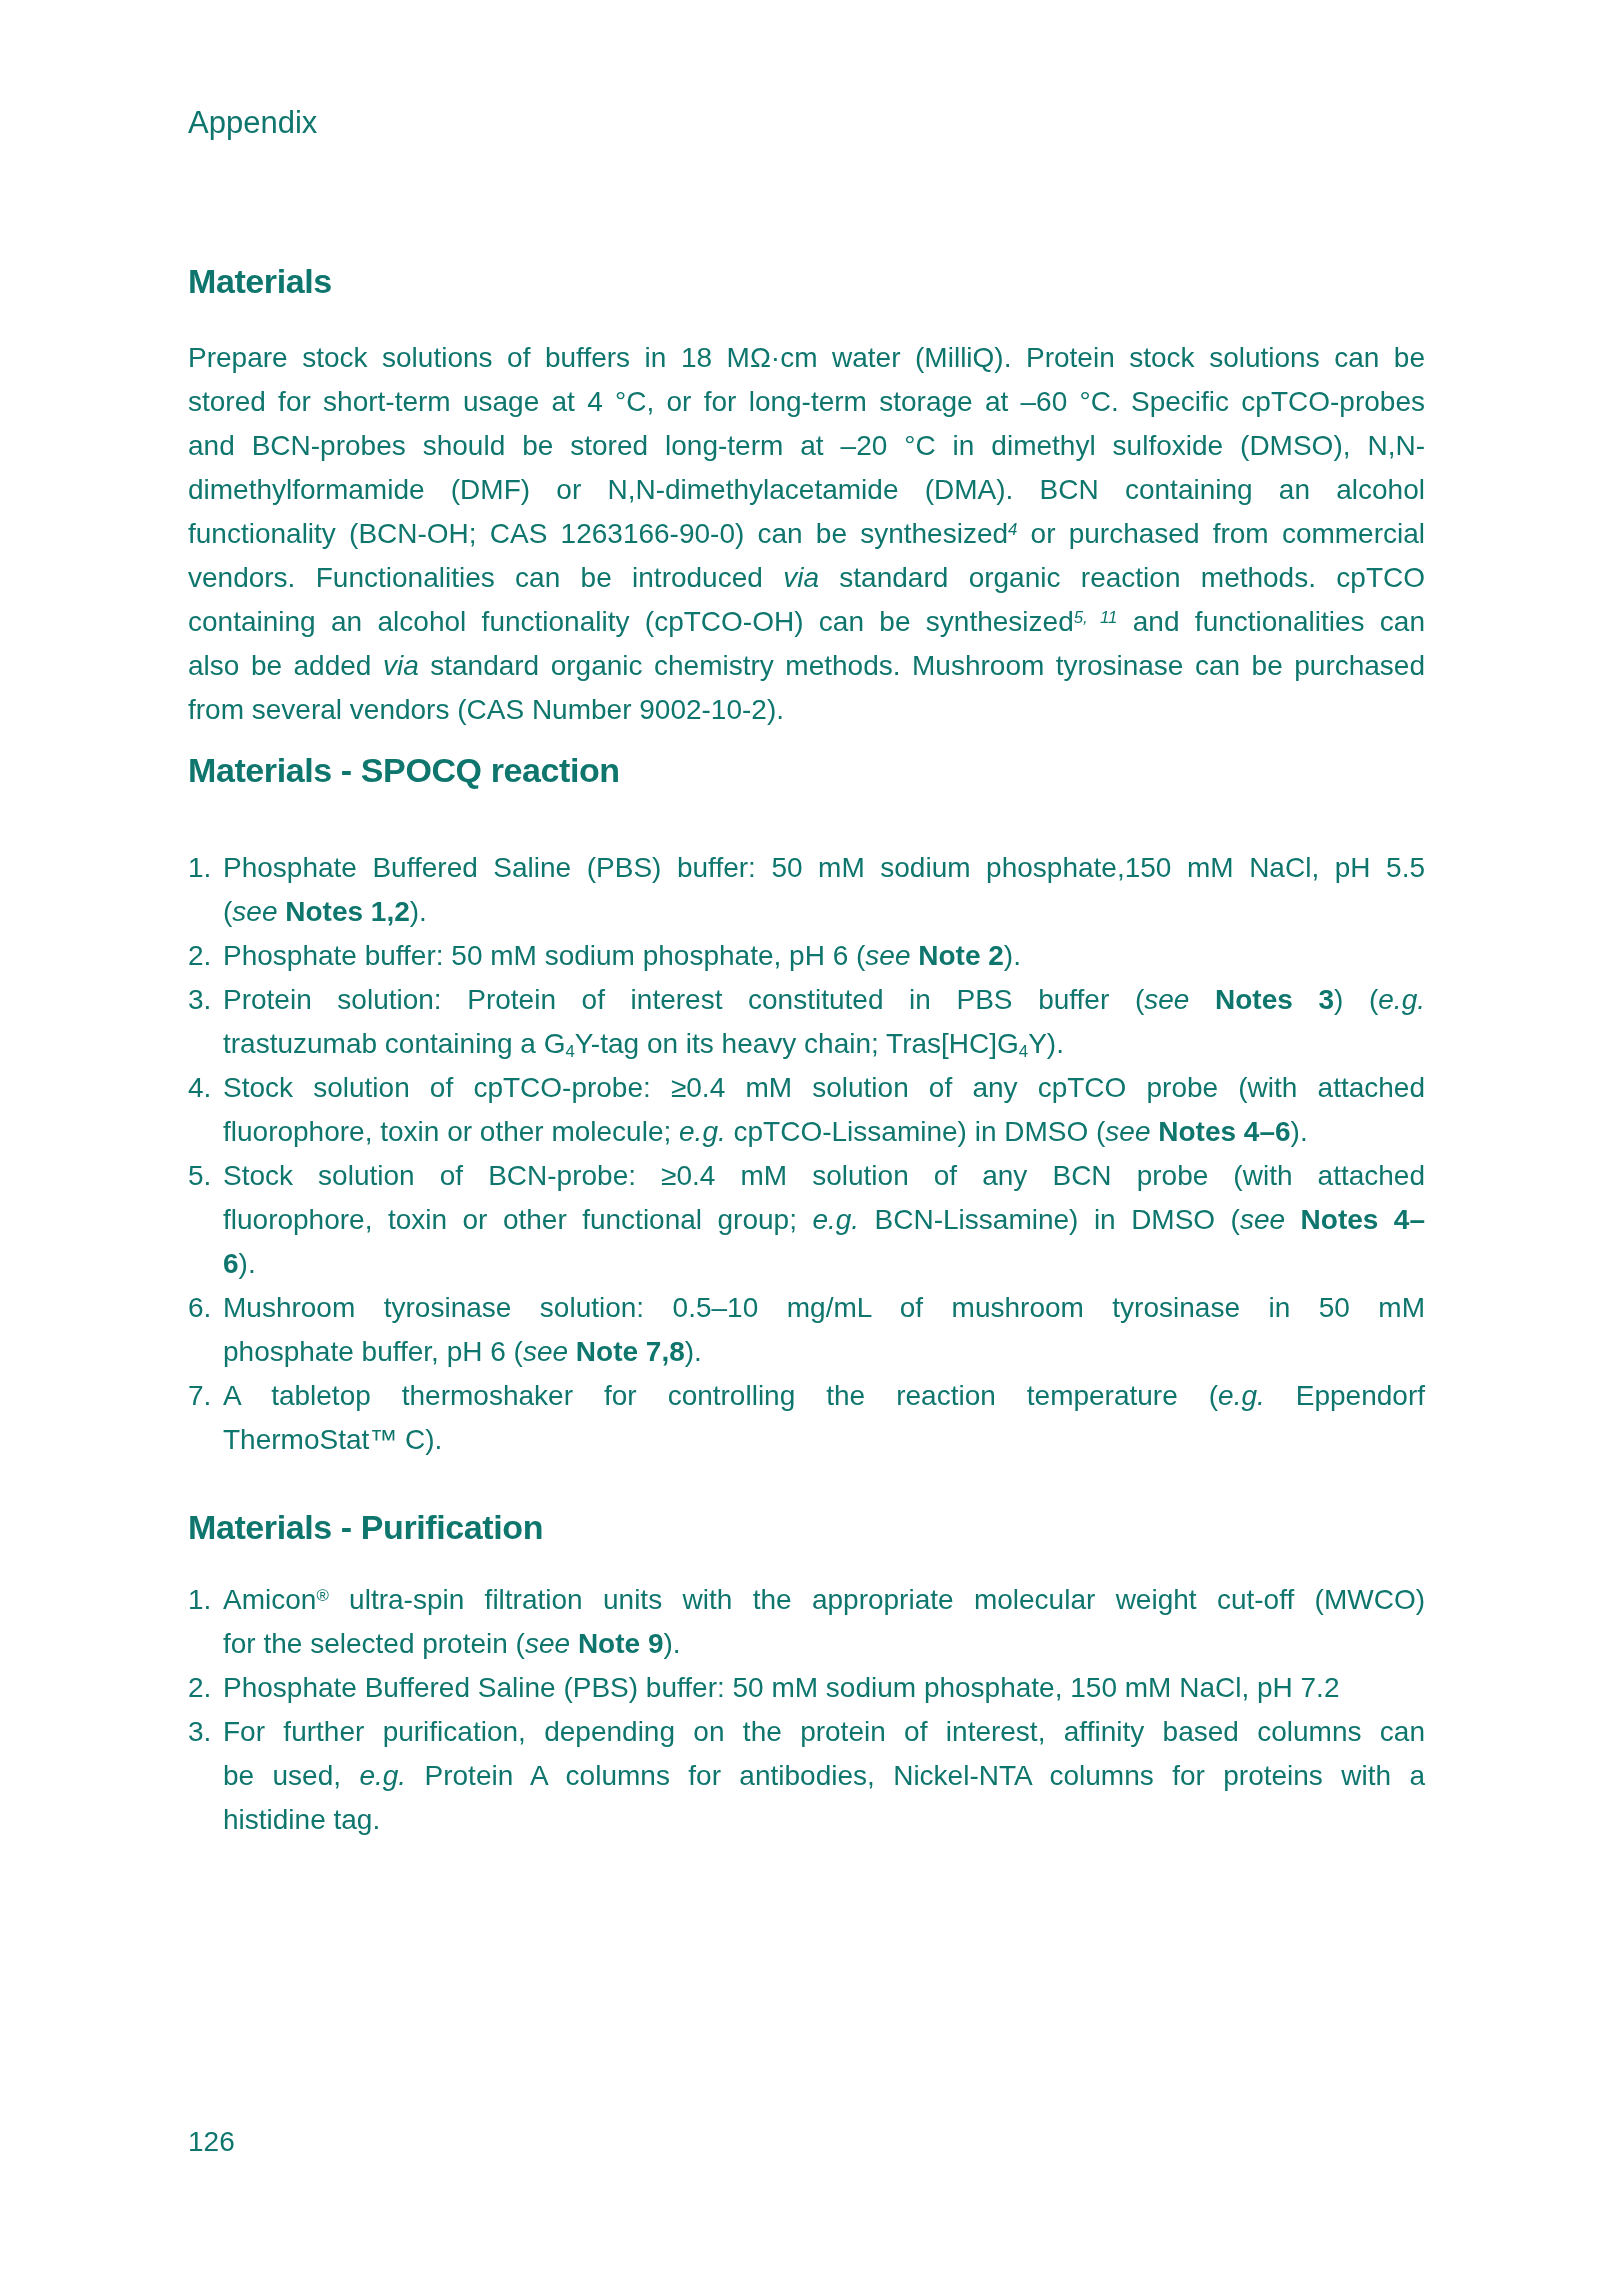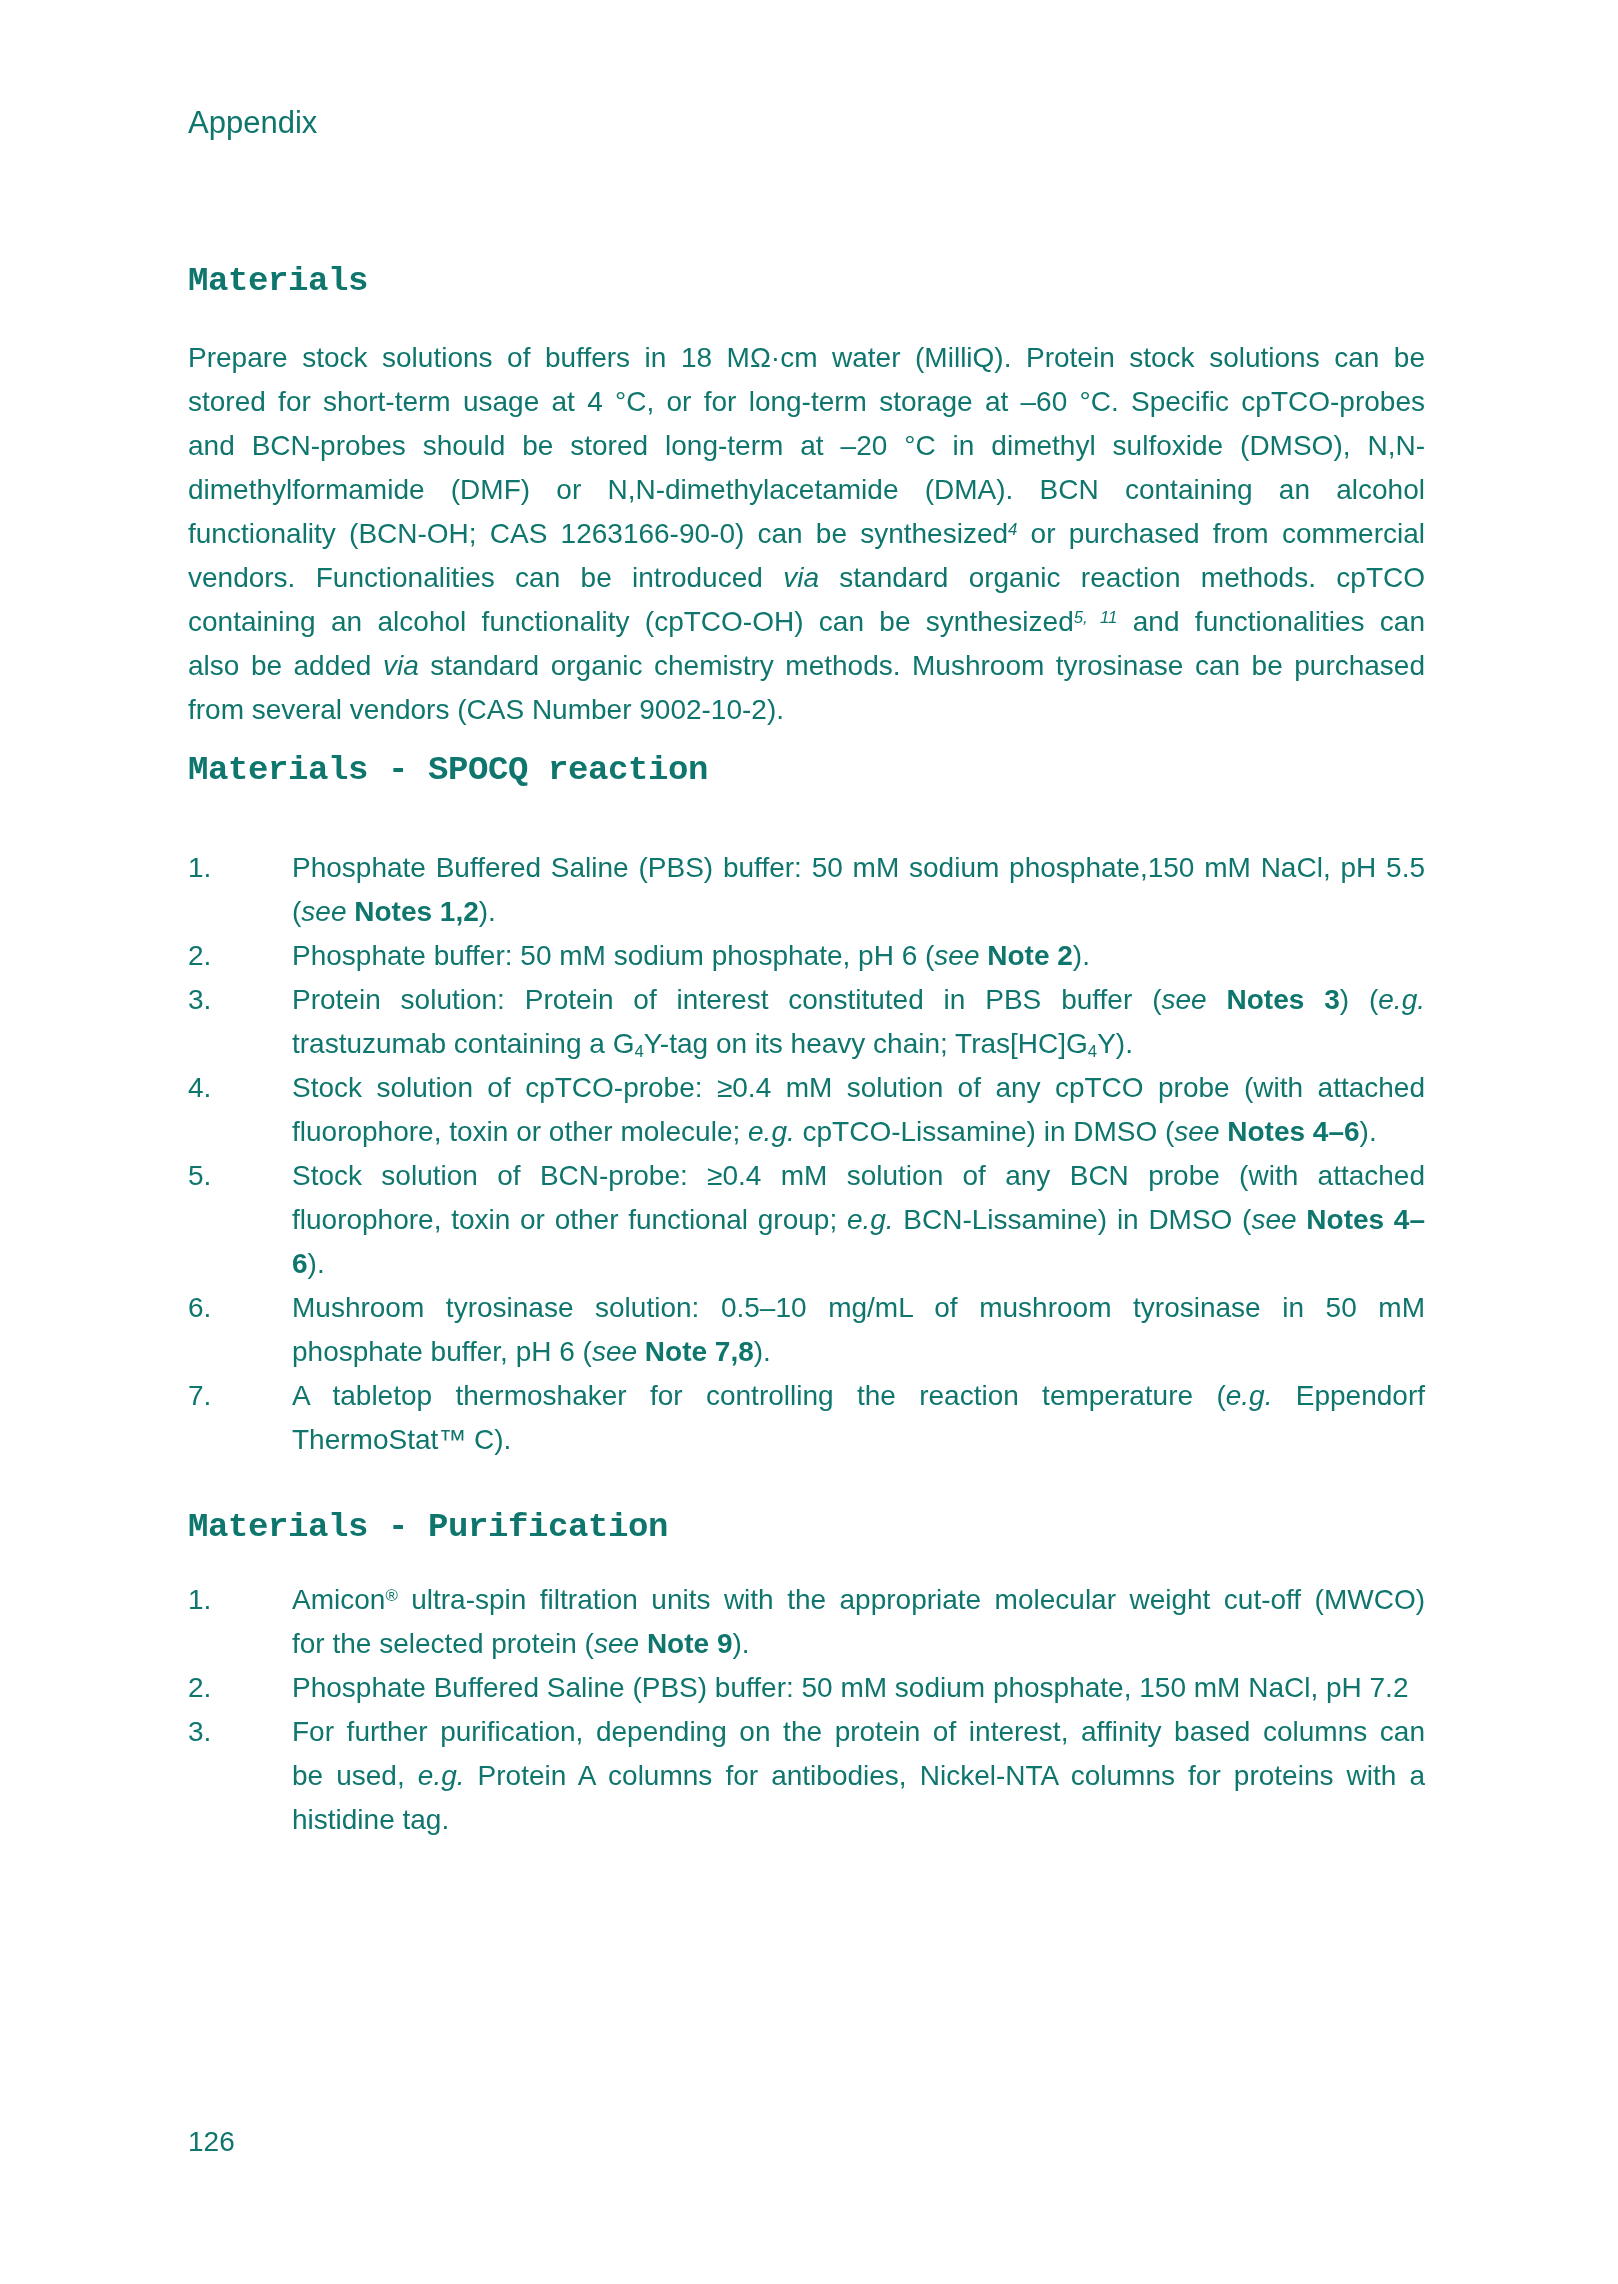--- a/index.html
+++ b/index.html
@@ -7,37 +7,37 @@
     position:relative;
     width:1619px;height:2284px;
     background:#ffffff;
     font-family:"Liberation Sans",sans-serif;
     color:#0f766e;
     overflow:hidden;
   }
   .abs{position:absolute;left:188px;width:1237px;}
   .appendix{font-size:31px;line-height:37px;}
   .heading{
-    font-family:Liberation Mono, monospace;
+    font-family:Liberation Sans, sans-serif;
     font-weight:700;
     font-size:34px;line-height:40px;
     letter-spacing:-0.4px;
   }
   .body-text{font-size:28px;line-height:44px;}
   .tline{text-align:justify;text-align-last:justify;}
   .tline.lastline{text-align-last:left;}
   .i{font-style:italic;}
   .b{font-weight:700;}
   .sup,.supi,.sub{font-size:60%;line-height:0;position:relative;}
   .sup,.supi{top:-0.5em;}
   .supi{font-style:italic;}
   .sub{top:0.22em;}
   .item{position:relative;}
   .item .num{position:absolute;left:0;top:0;}
-  .item .lines{margin-left:104px;}
+  .item .lines{margin-left:35px;}
   .pagenum{font-size:28px;line-height:44px;}
 </style>
 </head>
 <body>
 
 <div class="page">
 
   <div class="abs appendix" style="top:104px">Appendix</div>
 
   <div class="abs heading" style="top:261px">Materials</div>

